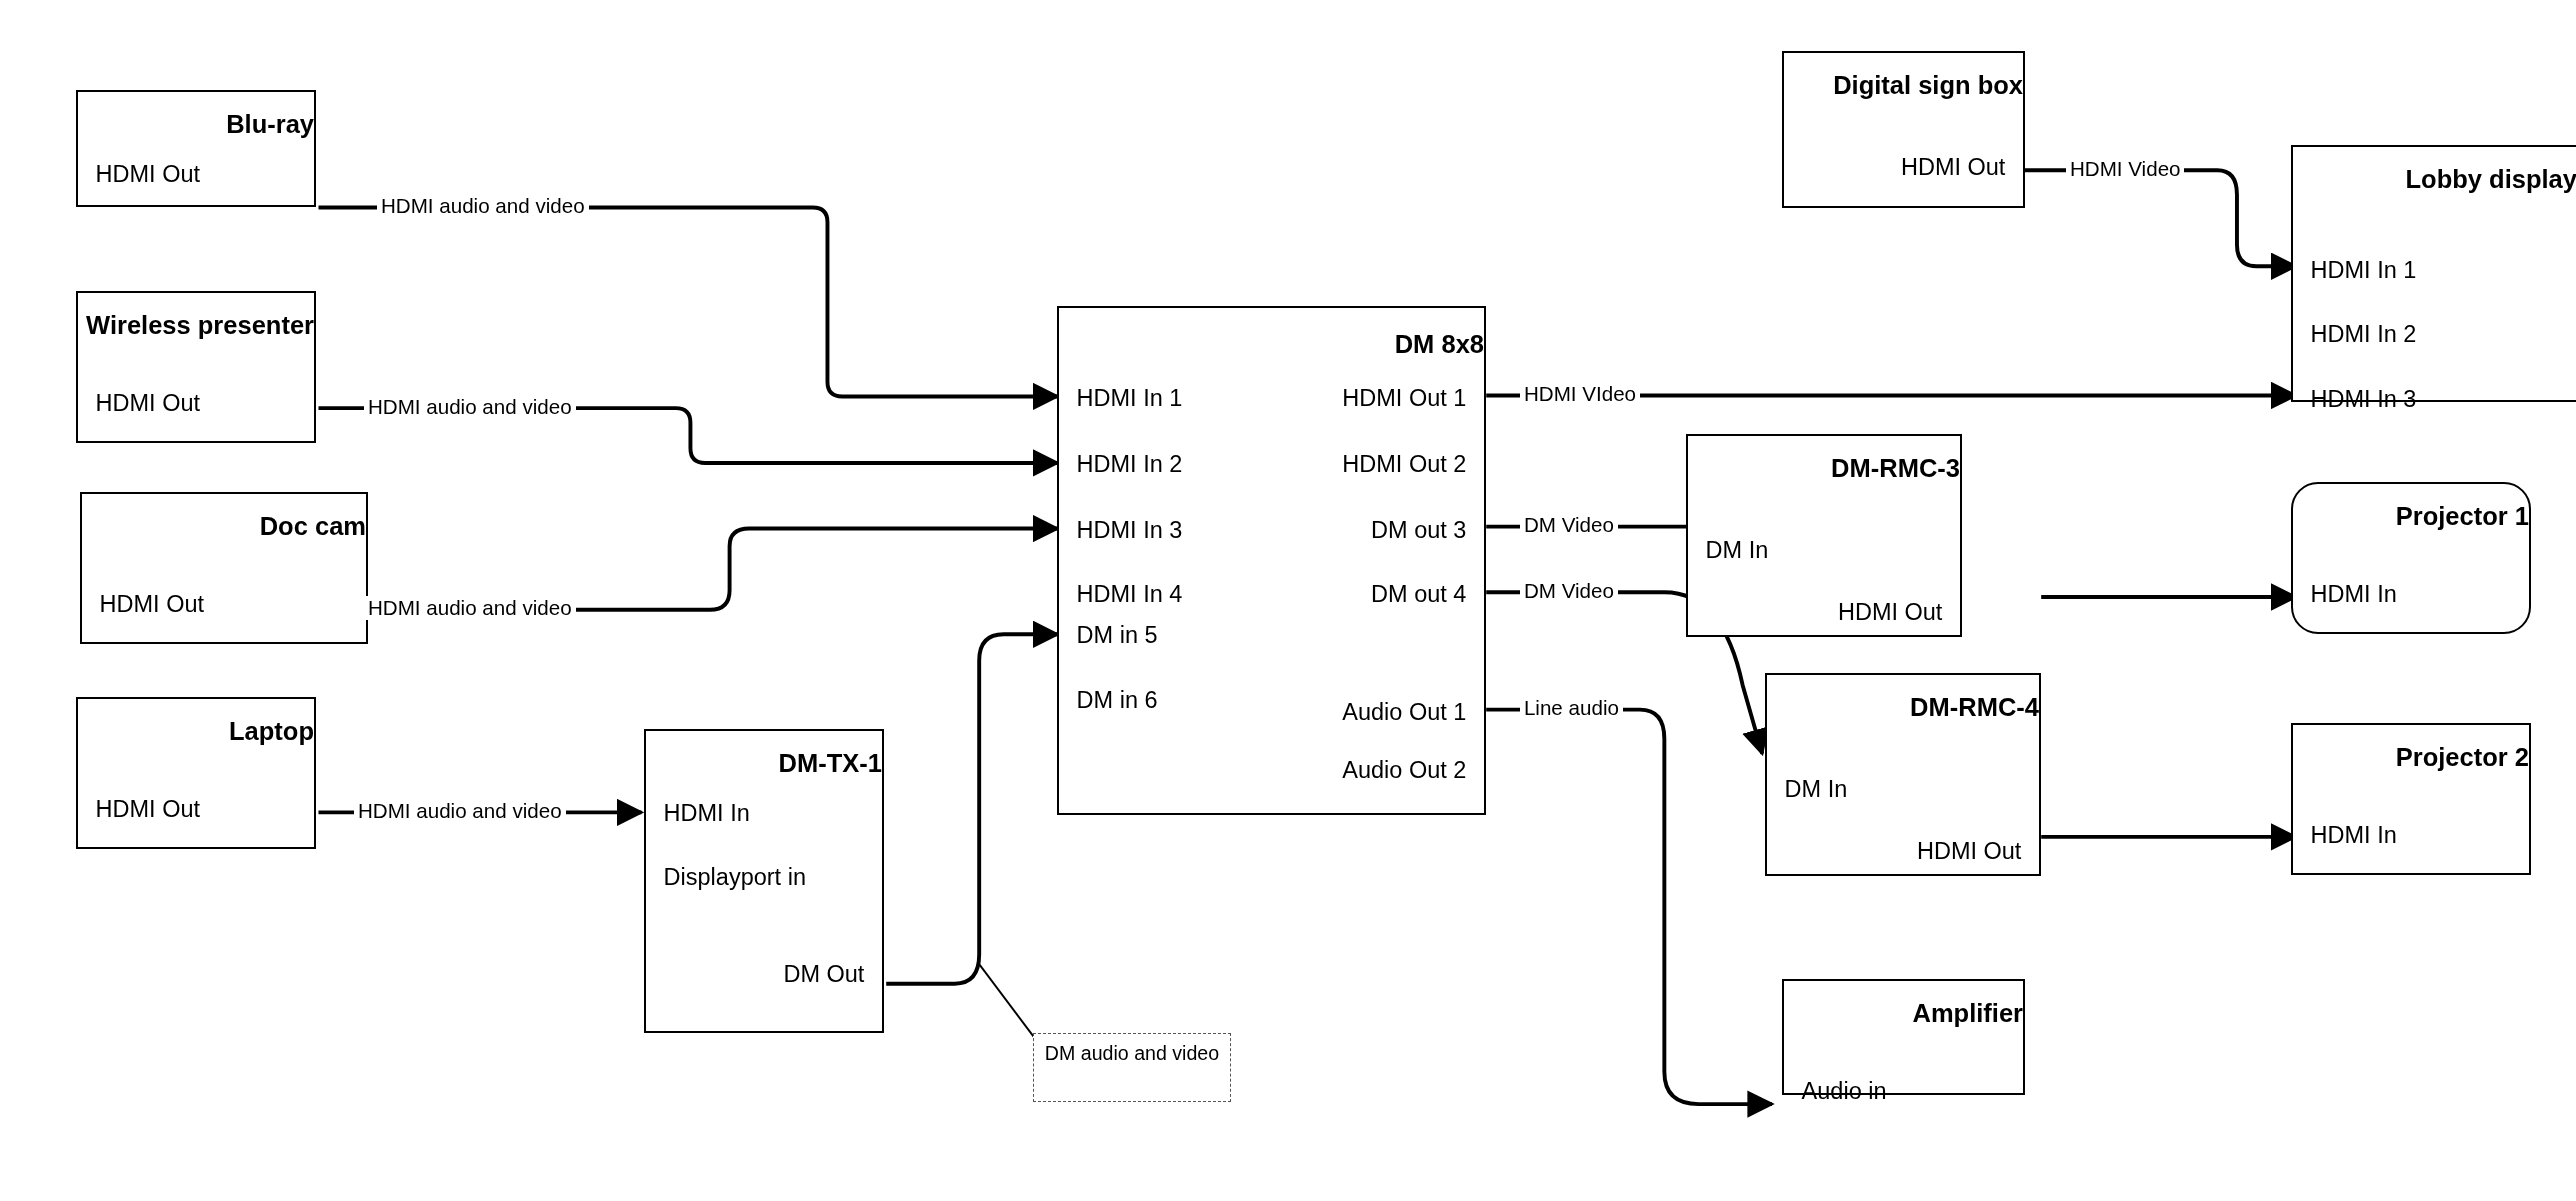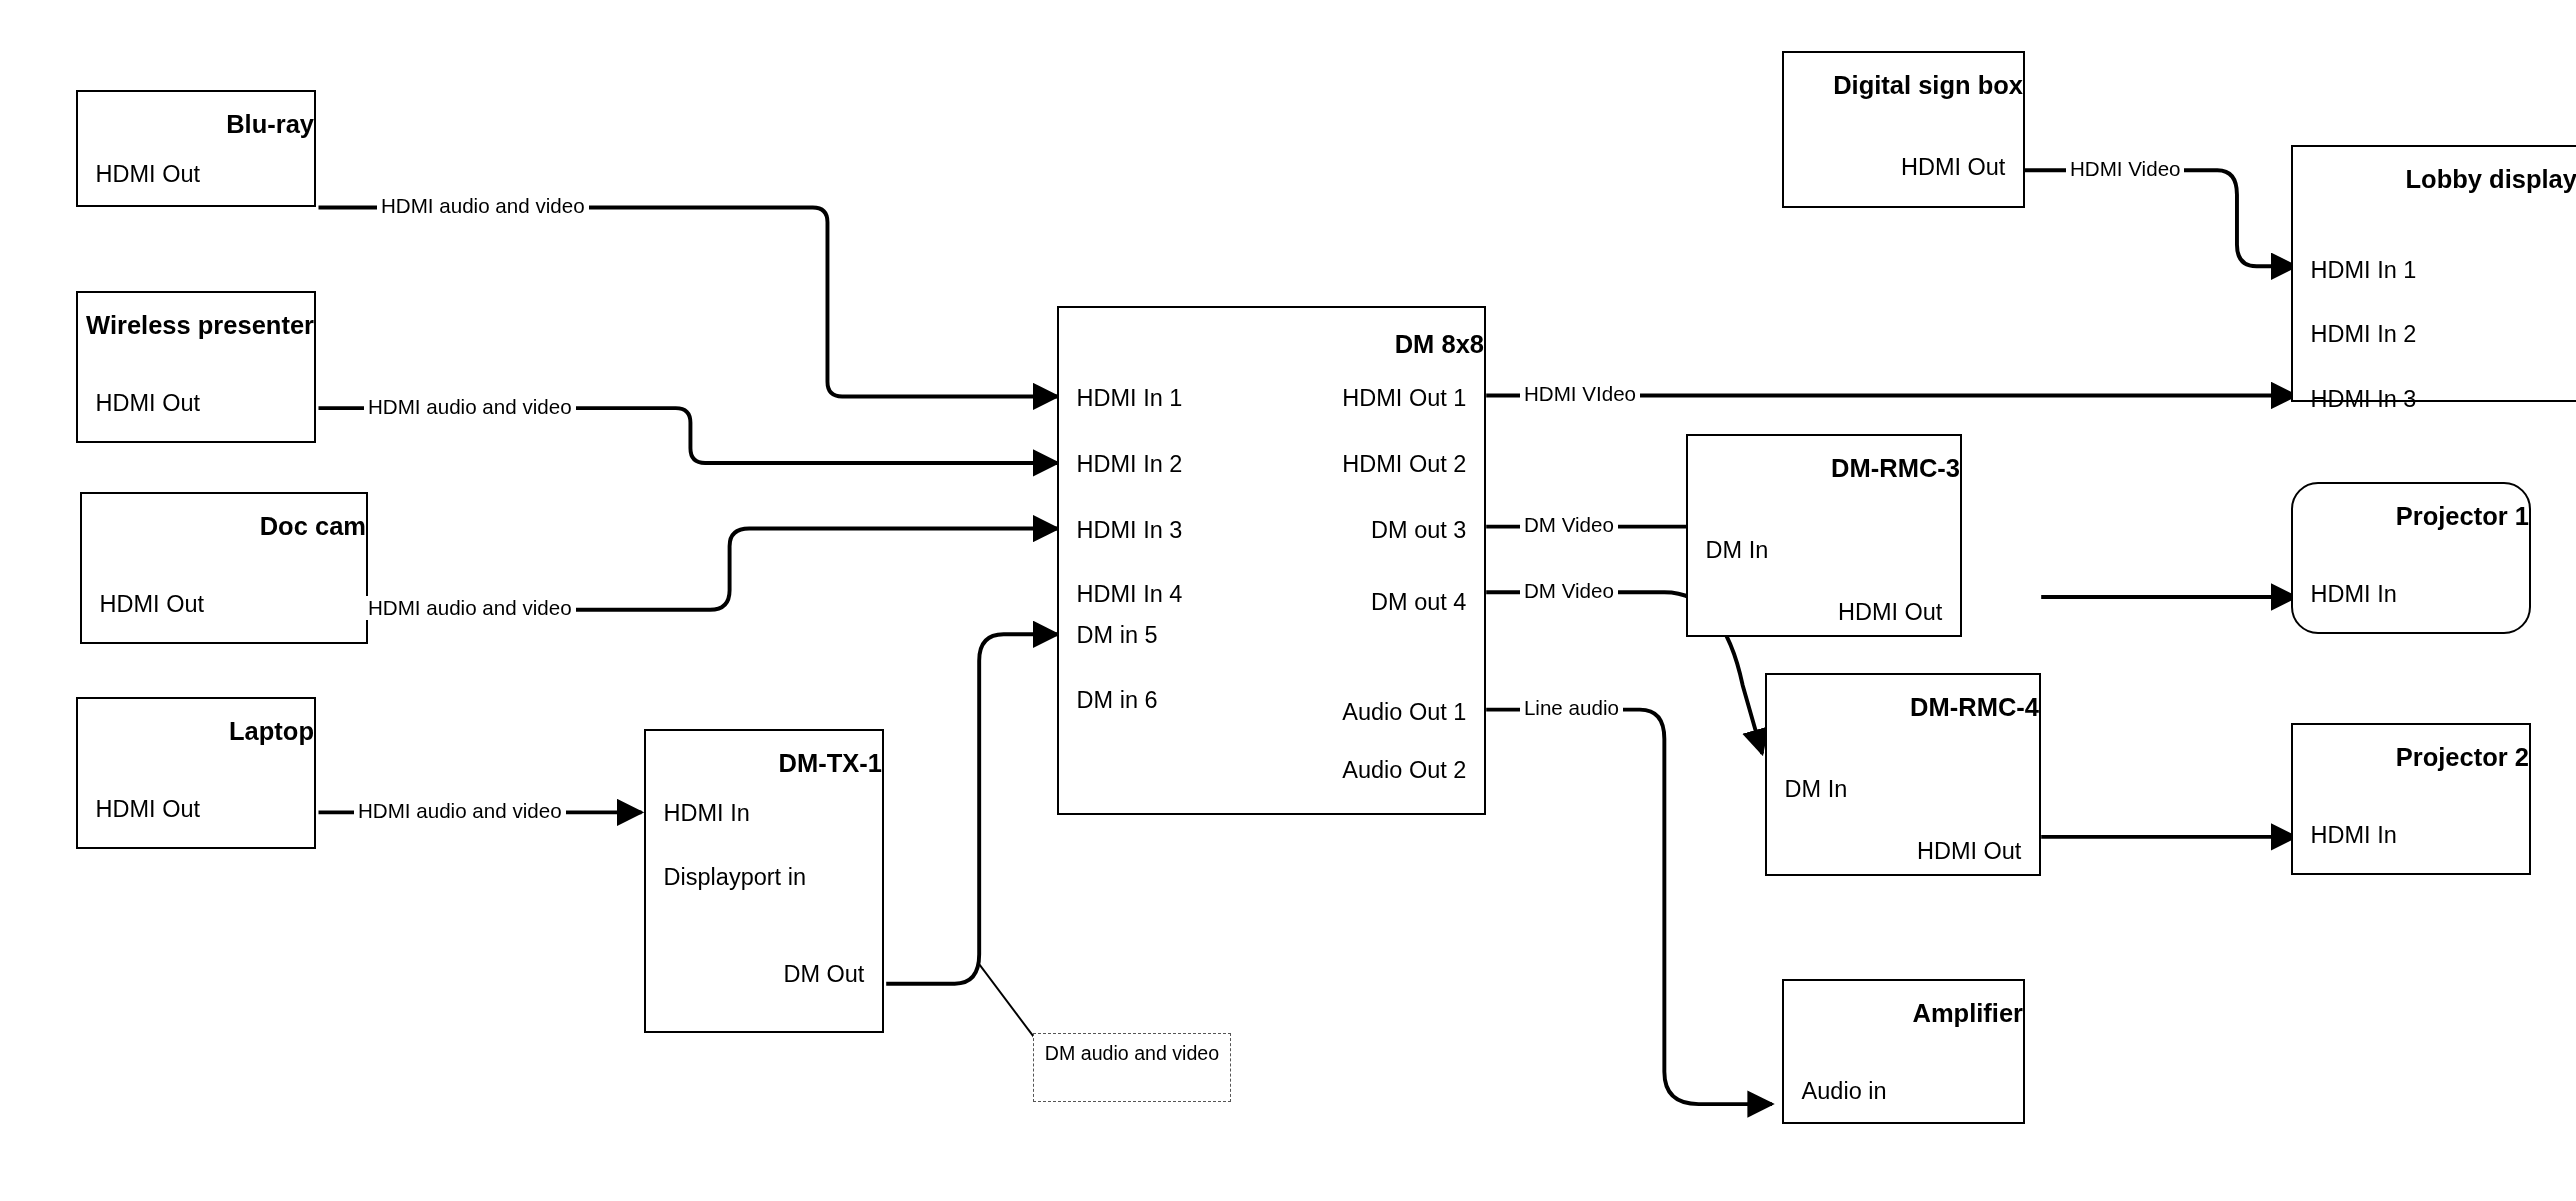--- a/index.html
+++ b/index.html
@@ -141,21 +141,21 @@
     <div class="node-title" style="top:21.5px;">DM 8x8</div>
     <div class="port left" style="top:78px;">HDMI In 1</div>
     <div class="port left" style="top:144px;">HDMI In 2</div>
     <div class="port left" style="top:210px;">HDMI In 3</div>
     <div class="port left" style="top:274px;">HDMI In 4</div>
     <div class="port left" style="top:315px;">DM in 5</div>
     <div class="port left" style="top:380px;">DM in 6</div>
     <div class="port right" style="top:78px;">HDMI Out 1</div>
     <div class="port right" style="top:144px;">HDMI Out 2</div>
     <div class="port right" style="top:210px;">DM out 3</div>
-    <div class="port right" style="top:274px;margin-top:8px;">DM out 4</div>
+    <div class="port right" style="top:274px;">DM out 4</div>
     <div class="port right" style="top:392px;">Audio Out 1</div>
     <div class="port right" style="top:450px;">Audio Out 2</div>
   </div>
 
   <div class="node" style="left:1782px; top:51px; width:243px; height:157px;">
     <div class="node-title" style="top:17.6px;">Digital sign box</div>
     <div class="port right" style="top:102px;">HDMI Out</div>
   </div>
 
   <div class="node" style="left:2291px; top:145px; width:288px; height:257px;">
@@ -180,21 +180,21 @@
   <div class="node" style="left:2291px; top:482px; width:240px; height:152px;border-radius:27px;">
     <div class="node-title" style="top:17.6px;">Projector 1</div>
     <div class="port left" style="top:98px;">HDMI In</div>
   </div>
 
   <div class="node" style="left:2291px; top:723px; width:240px; height:152px;">
     <div class="node-title" style="top:17.6px;">Projector 2</div>
     <div class="port left" style="top:98px;">HDMI In</div>
   </div>
 
-  <div class="node" style="left:1782px; top:979px; width:243px; height:145px;">
+  <div class="node" style="left:1782px; top:979px; width:243px; height:116px;">
     <div class="node-title" style="top:17.6px;">Amplifier</div>
     <div class="port left" style="top:98px;">Audio in</div>
   </div>
 
   <div class="edge-label" style="left:377px; top:194px;">HDMI audio and video</div>
   <div class="edge-label" style="left:364px; top:395px;">HDMI audio and video</div>
   <div class="edge-label" style="left:364px; top:596px;">HDMI audio and video</div>
   <div class="edge-label" style="left:354px; top:799px;">HDMI audio and video</div>
   <div class="edge-label" style="left:2066px; top:157px;">HDMI Video</div>
   <div class="edge-label" style="left:1520px; top:382px;">HDMI VIdeo</div>

